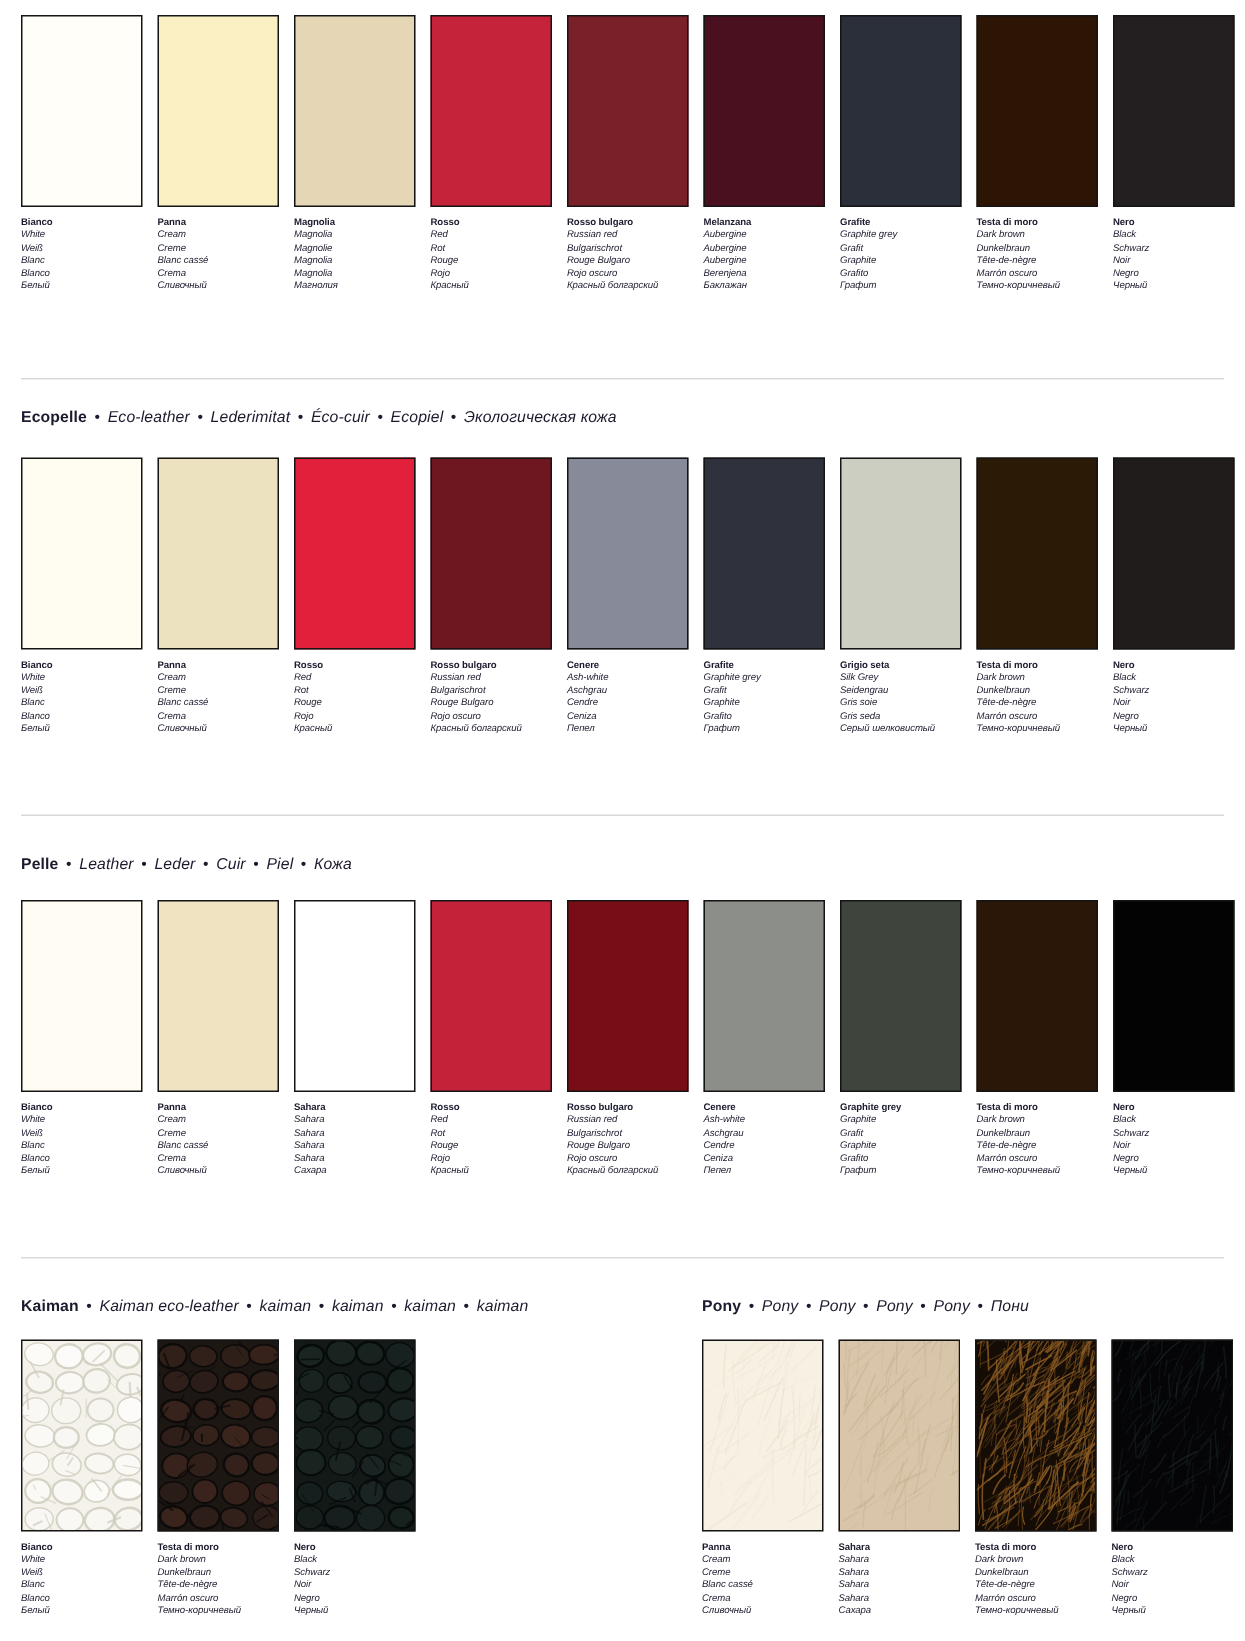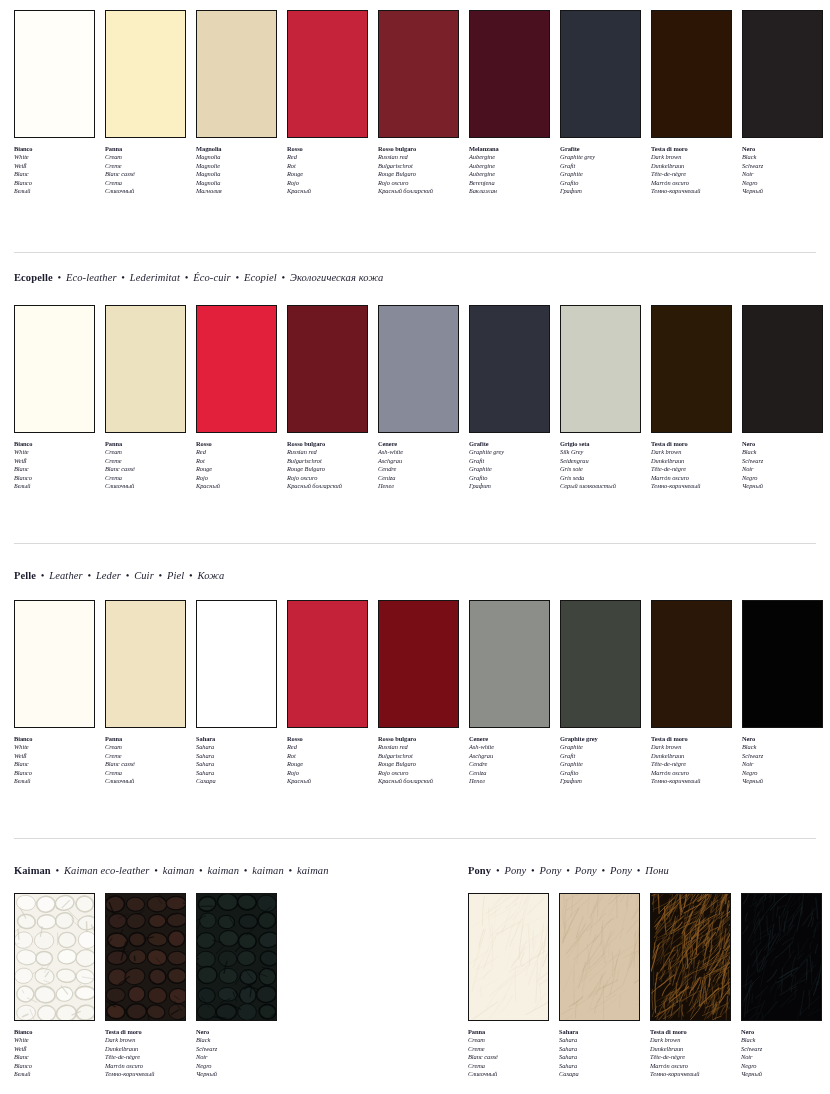--- a/index.html
+++ b/index.html
@@ -10,21 +10,21 @@
   }
   body {
     width: 830px;
     height: 1094px;
     font-family: "Liberation Sans", sans-serif;
     color: #1b1b2e;
     position: relative;
     overflow: hidden;
   }
 
-  .page { position: relative; width: 830px; height: 934px; font-family: Liberation Serif, serif; }
+  .page { position: relative; width: 830px; height: 934px; }
 
   
   .section-header {
     position: absolute;
     font-size: 10.5px;
     white-space: nowrap;
     letter-spacing: 0.1px;
     color: #1b1b2e;
   }
   .section-header .sh-main {

